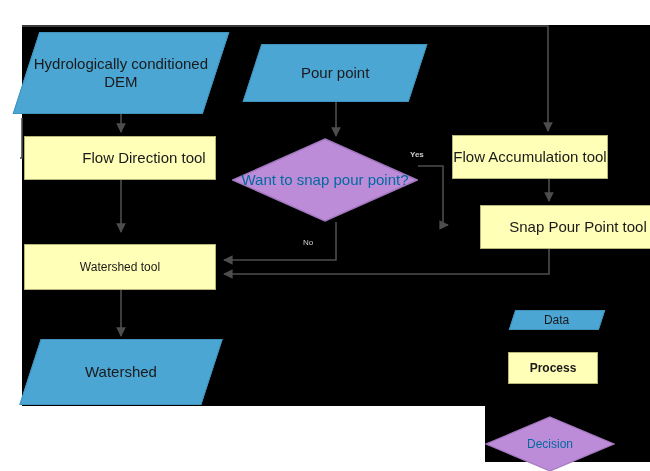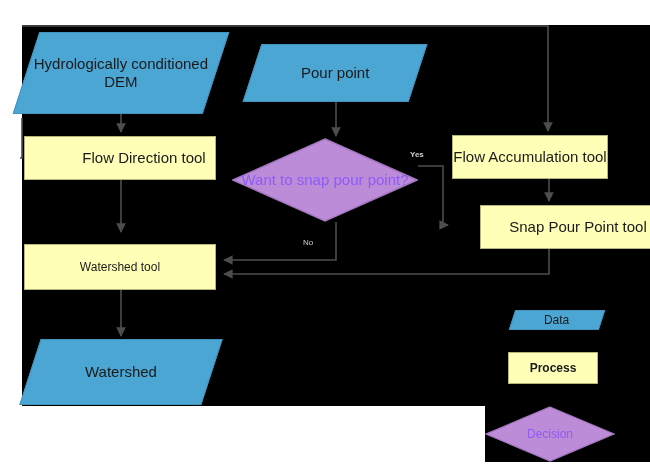--- a/index.html
+++ b/index.html
@@ -73,21 +73,21 @@
   }
   .decision-label {
     position: absolute;
     left: 0; top: 0;
     width: 100%;
     height: 100%;
     display: flex;
     align-items: center;
     justify-content: center;
     text-align: center;
-    color: #8b5cf6;
+    color: #0369a1;
     line-height: 1.22;
   }
   
   .edge-label {
     position: absolute;
     font-size: 8px;
     color: #cfcfcf;
     letter-spacing: 0px;
     white-space: nowrap;
   }
@@ -97,21 +97,21 @@
   #n-flowdir  { left: 24px;  top: 136px; width: 192px; height: 44px;  font-size: 15px; padding-left: 48px; }
   #n-flowacc  { left: 452px; top: 135px; width: 156px; height: 44px;  font-size: 15px; }
   #n-snap     { left: 452px; top: 205px; width: 196px; height: 44px;  font-size: 15px; margin-left: 28px; }
   #n-wshedtool{ left: 24px;  top: 244px; width: 192px; height: 46px;  font-size: 12px; }
   #n-wshed    { left: 30px;  top: 339px; width: 182px; height: 66px;  font-size: 15px; }
   #d-snap     { left: 232px; top: 138px; width: 186px; height: 84px;  font-size: 15px; }
 
   
   #lg-data    { left: 512px; top: 310px; width: 90px;  height: 20px;  font-size: 12px; }
   #lg-process { left: 508px; top: 352px; width: 90px;  height: 32px;  font-size: 12px; font-weight: bold; }
-  #lg-decision{ left: 485px; top: 406px; width: 130px; height: 56px;  font-size: 12px; }
+  #lg-decision{ left: 485px; top: 416px; width: 130px; height: 56px;  font-size: 12px; }
 
   .lbl-yes { left: 410px; top: 150px; font-weight: bold; }
   .lbl-no  { left: 303px; top: 238px; }
 </style>
 </head>
 <body>
 
 <div id="canvas">
 
   <div class="black-bg" id="bg-main"></div>

